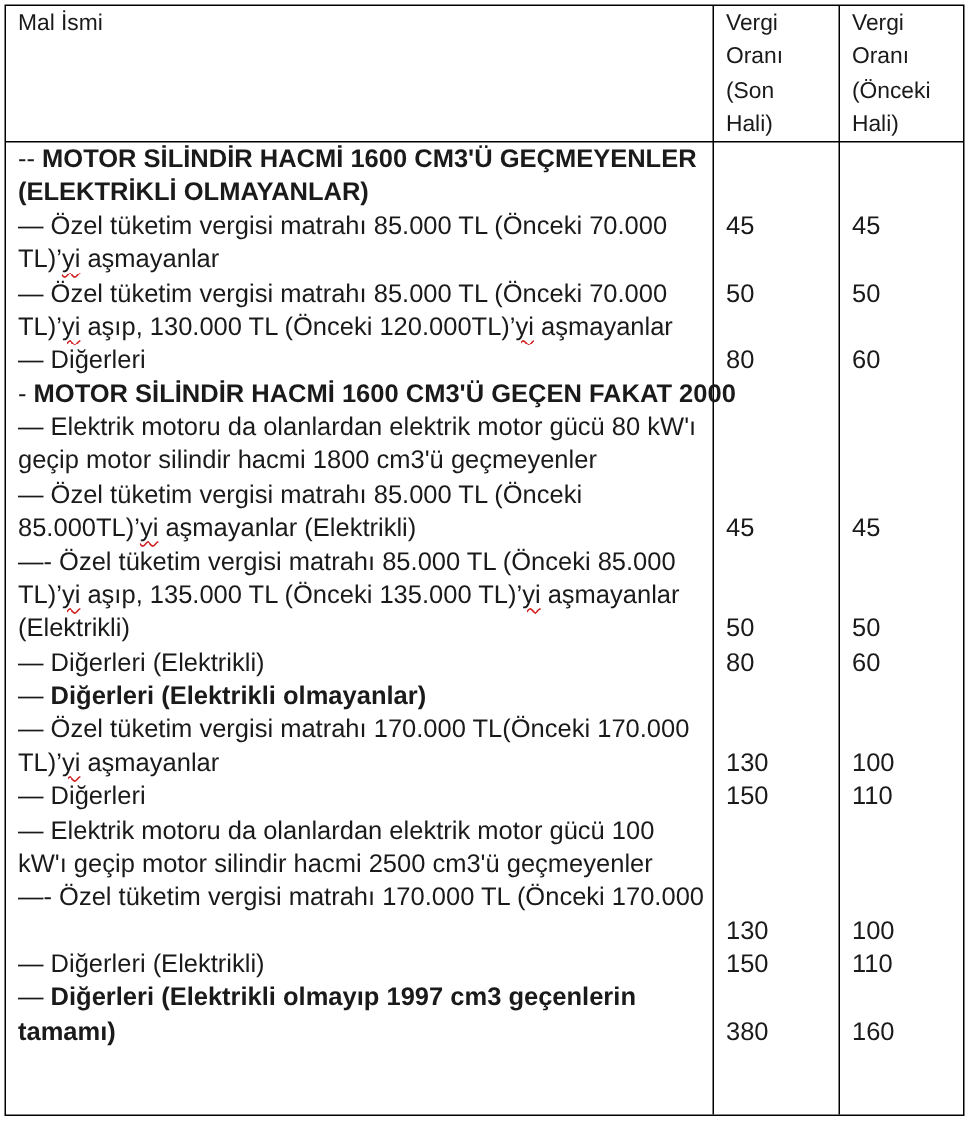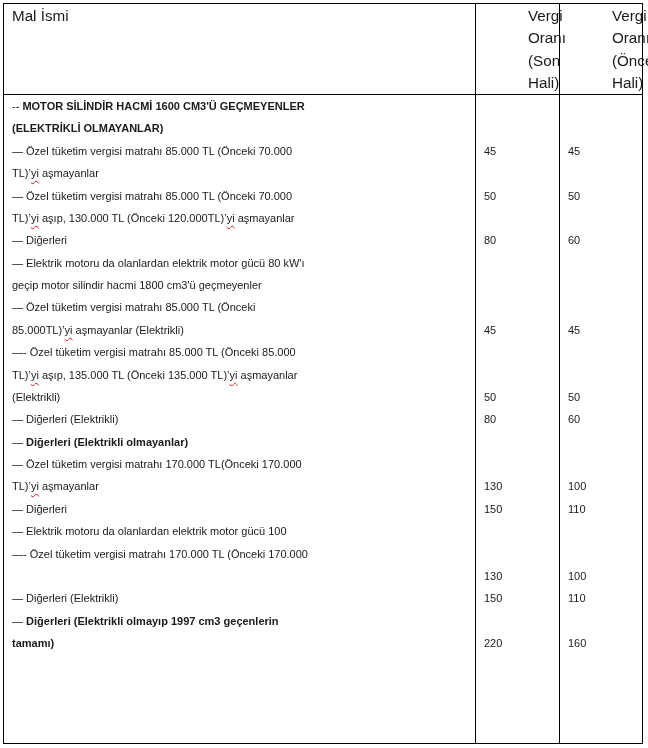--- a/index.html
+++ b/index.html
@@ -43,31 +43,31 @@
     }
     .cell {
       position: absolute;
       font-size: 15.2px;
       line-height: 22.4px;
       white-space: nowrap;
     }
     .hdr-name { left: 8px; top: 1px; }
     .hdr-c1 { left: 480px; top: 1px; }
     .hdr-c2 { left: 564px; top: 1px; }
-    .hdr-c1 span, .hdr-c2 span { display: block; margin-left: 44px; }
+    .hdr-c1 span, .hdr-c2 span { display: block; }
     .body {
       position: absolute;
       left: 0;
       right: 0;
       top: 91px;
     }
     .row {
       position: relative;
       height: 22.38px;
-      font-size: 11px;
+      font-size: 17px;
       line-height: 22.38px;
       white-space: nowrap;
     }
     .row .txt { position: absolute; left: 8px; top: 0; }
     .row .v1 { position: absolute; left: 480px; top: 0; }
     .row .v2 { position: absolute; left: 564px; top: 0; }
     .b { font-weight: bold; }
     .sq {
       text-decoration: underline wavy #d21f1f;
       text-decoration-thickness: 1px;
@@ -126,20 +126,25 @@
         <span class="txt"><span>TL)’</span><span class="sq">yi</span><span> aşıp, 130.000 TL (Önceki 120.000TL)’</span><span class="sq">yi</span><span> aşmayanlar</span></span>
         <span class="v1"></span>
         <span class="v2"></span>
       </div>
       <div class="row">
         <span class="txt"><span>— </span><span>Diğerleri</span></span>
         <span class="v1">80</span>
         <span class="v2">60</span>
       </div>
       <div class="row">
+        <span class="txt"><span>- </span><span class="b">MOTOR SİLİNDİR HACMİ 1600 CM3'Ü GEÇEN FAKAT 2000</span></span>
+        <span class="v1"></span>
+        <span class="v2"></span>
+      </div>
+      <div class="row">
         <span class="txt"><span>— </span><span>Elektrik motoru da olanlardan elektrik motor gücü 80 kW'ı</span></span>
         <span class="v1"></span>
         <span class="v2"></span>
       </div>
       <div class="row">
         <span class="txt"><span>geçip motor silindir hacmi 1800 cm3'ü geçmeyenler</span></span>
         <span class="v1"></span>
         <span class="v2"></span>
       </div>
       <div class="row">
@@ -191,37 +196,42 @@
         <span class="txt"><span>— </span><span>Diğerleri</span></span>
         <span class="v1">150</span>
         <span class="v2">110</span>
       </div>
       <div class="row">
         <span class="txt"><span>— </span><span>Elektrik motoru da olanlardan elektrik motor gücü 100</span></span>
         <span class="v1"></span>
         <span class="v2"></span>
       </div>
       <div class="row">
+        <span class="txt"><span>kW'ı geçip motor silindir hacmi 2500 cm3'ü geçmeyenler</span></span>
+        <span class="v1"></span>
+        <span class="v2"></span>
+      </div>
+      <div class="row">
         <span class="txt"><span>—- </span><span>Özel tüketim vergisi matrahı 170.000 TL (Önceki 170.000</span></span>
         <span class="v1"></span>
         <span class="v2"></span>
       </div>
       <div class="row">
         <span class="v1">130</span>
         <span class="v2">100</span>
       </div>
       <div class="row">
         <span class="txt"><span>— </span><span>Diğerleri (Elektrikli)</span></span>
         <span class="v1">150</span>
         <span class="v2">110</span>
       </div>
       <div class="row">
         <span class="txt"><span>— </span><span class="b">Diğerleri (Elektrikli olmayıp 1997 cm3 geçenlerin</span></span>
         <span class="v1"></span>
         <span class="v2"></span>
       </div>
       <div class="row">
         <span class="txt"><span class="b">tamamı)</span></span>
-        <span class="v1">220</span>
+        <span class="v1">380</span>
         <span class="v2">160</span>
       </div>
     </div>
 </div>
 
 </body></html>

